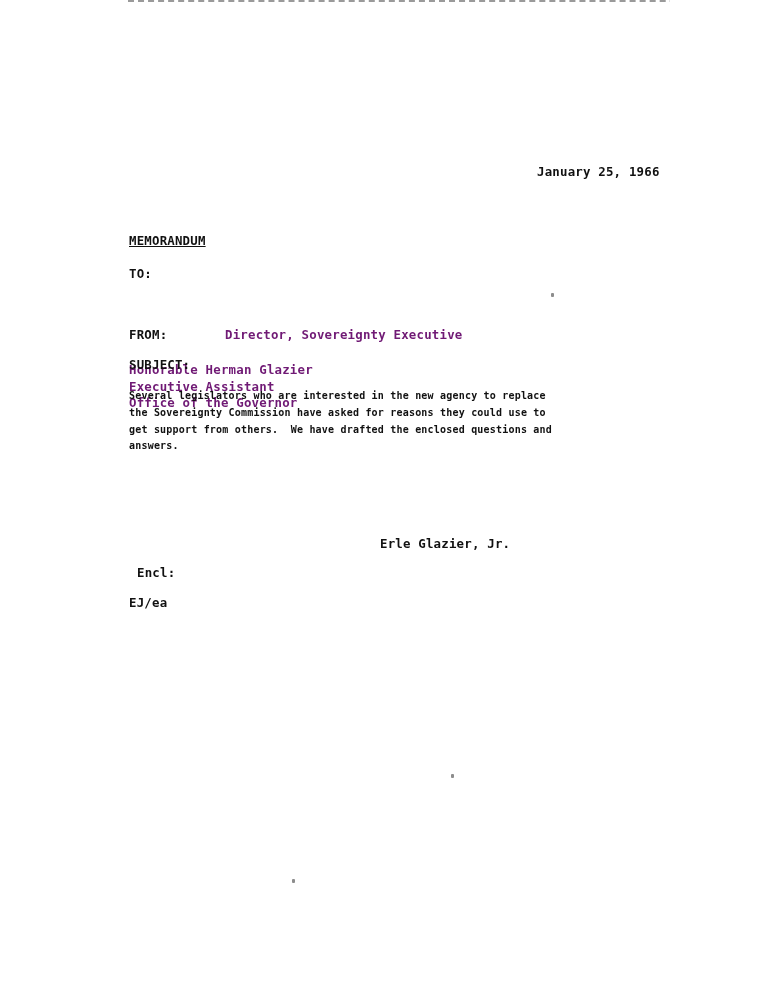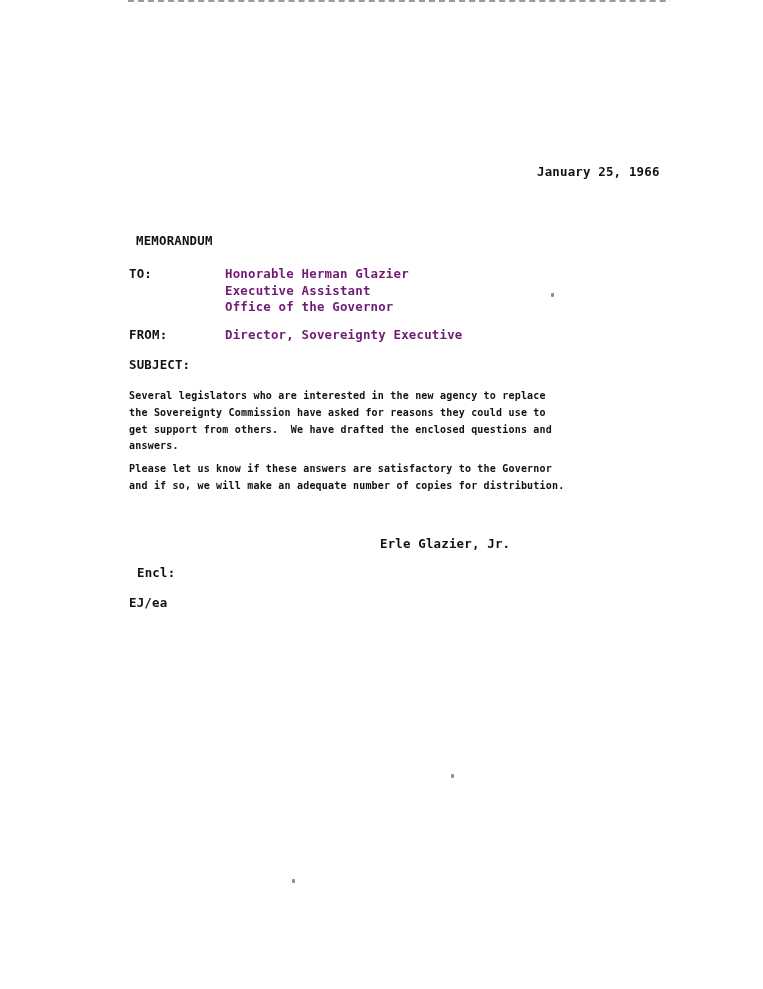--- a/index.html
+++ b/index.html
@@ -31,22 +31,23 @@
     font-size: 12.4px;
     line-height: 16.6px;
     white-space: pre;
     letter-spacing: 0.2px;
   }
   .date-line {
     left: 537px;
     top: 164px;
   }
   .memo-heading {
-    left: 136px;
+    left: 129px;
     top: 233px;
+    text-decoration: underline;
   }
   .field-row {
     position: absolute;
     left: 129px;
     display: flex;
     align-items: flex-start;
   }
   .field-label {
     width: 96px;
     flex: 0 0 96px;
@@ -58,21 +59,21 @@
     letter-spacing: 0.2px;
   }
   .field-value {
     color: #701a75;
     font-weight: bold;
     font-size: 12.4px;
     line-height: 16.6px;
     white-space: pre;
     letter-spacing: 0.2px;
   }
-  .row-to    { top: 266px; }
+  .row-to    { top: 266px; flex-direction: column; }
   .row-from  { top: 327px; }
   .row-subj  { top: 357px; }
   .para {
     left: 129px;
     font-size: 10px;
     line-height: 16.8px;
   }
   .para-1 { top: 388px; }
   .para-2 { top: 461px; }
   .signature { left: 380px; top: 536px; }
@@ -114,22 +115,20 @@
 
   <div class="field-row row-subj">
     <div class="field-label">SUBJECT:</div>
   </div>
 
   <div class="doc-text para para-1">Several legislators who are interested in the new agency to replace
 the Sovereignty Commission have asked for reasons they could use to
 get support from others.  We have drafted the enclosed questions and
 answers.</div>
 
-  <div class="doc-text para para-2">Please let us know if these answers are satisfactory to the Governor
-and if so, we will make an adequate number of copies for distribution.</div>
 
   <div class="doc-text signature">Erle Glazier, Jr.</div>
 
   <div class="doc-text encl-line">Encl:</div>
 
   <div class="doc-text initials">EJ/ea</div>
 
   <div class="speck speck-a"></div>
   <div class="speck speck-b"></div>
   <div class="speck speck-c"></div>

